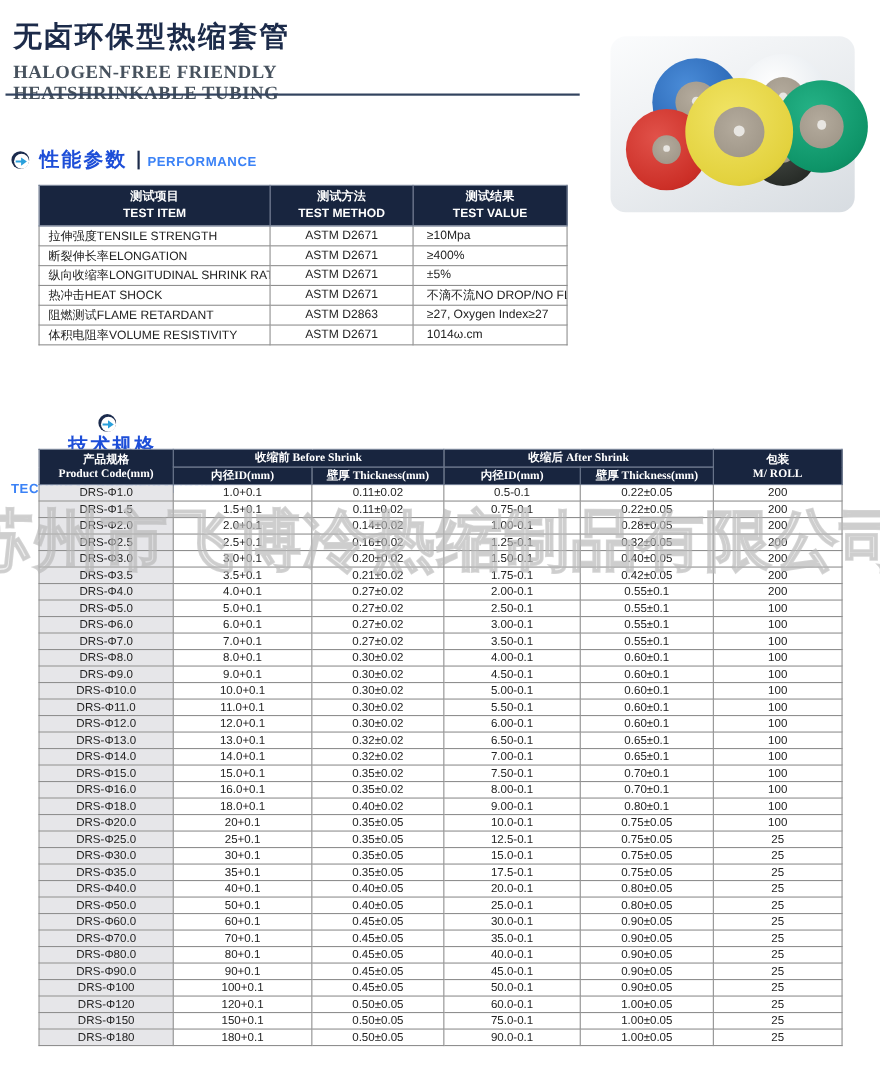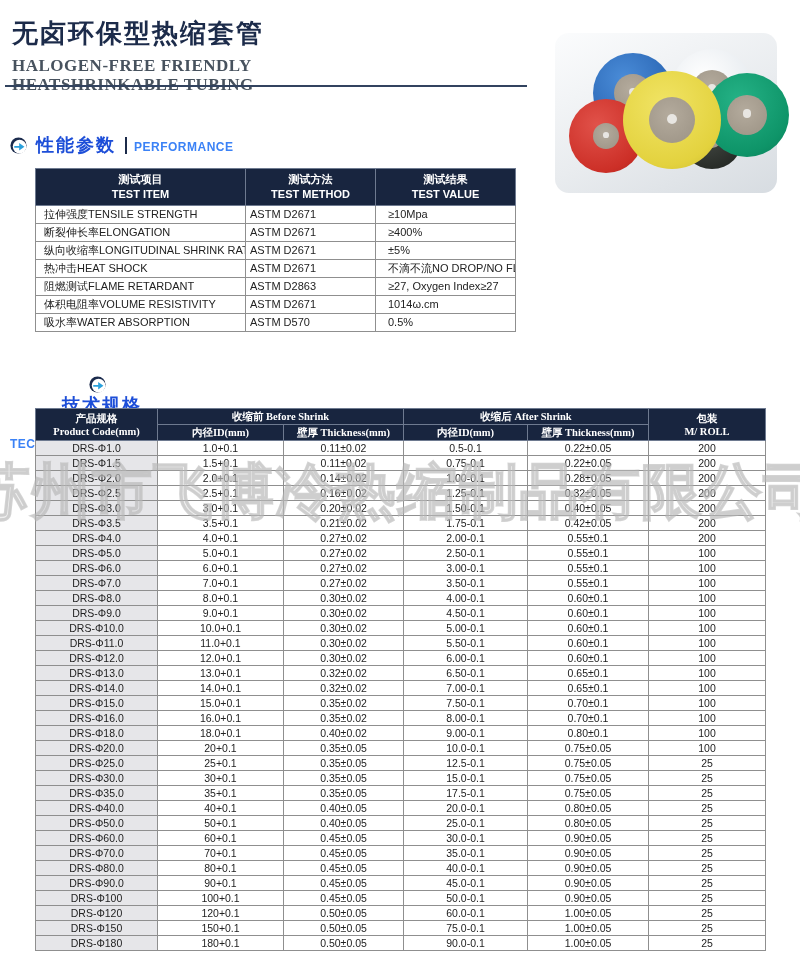--- a/index.html
+++ b/index.html
@@ -34,21 +34,21 @@
 
   
   table { border-collapse:collapse; table-layout:fixed; }
   th { background:#18253f; color:#ffffff; font-weight:bold; border:1px solid #6e7a90; }
   td { border:1px solid #8f8f8f; color:#222; background:#fff; overflow:hidden; white-space:nowrap; }
 
   .perf { position:absolute; left:35px; top:168px; width:480px; }
   .perf th { font-size:11px; line-height:1.35; padding:3px 0; }
   .perf td { font-size:11px; height:18px; padding:1px 4px; }
   .perf td.pc0 { padding-left:8px; }
-  .perf td.pc1 { text-align:left; }
+  .perf td.pc1 { text-align:center; }
   .perf td.pc2 { padding-left:12px;margin-top:24px; }
 
   .specs { position:absolute; left:35px; top:408px; width:730px; }
   .specs th { font-size:10.5px; line-height:1.25; padding:1px 0; height:14px;font-family:Liberation Serif, serif; }
   .specs td { font-size:10.5px; height:15px; padding:0 2px; text-align:center; }
   .specs td.sc0 { background:#e6e6e9; }
 
   
   .wm { position:absolute; left:-30px; top:452px; width:900px; font-size:60px; font-weight:bold;
         white-space:nowrap; color:rgba(205,205,205,0.32); -webkit-text-stroke:1.5px rgba(178,178,178,0.55);
@@ -145,25 +145,20 @@
         </tr>
         <tr>
           <td class="pc0">阻燃测试FLAME RETARDANT</td>
           <td class="pc1">ASTM D2863</td>
           <td class="pc2">≥27, Oxygen Index≥27</td>
         </tr>
         <tr>
           <td class="pc0">体积电阻率VOLUME RESISTIVITY</td>
           <td class="pc1">ASTM D2671</td>
           <td class="pc2">1014ω.cm</td>
-        </tr>
-        <tr>
-          <td class="pc0">吸水率WATER ABSORPTION</td>
-          <td class="pc1">ASTM D570</td>
-          <td class="pc2">0.5%</td>
         </tr>
       </tbody>
   </table>
 
   <div class="sec" style="left:10px; top:376px;flex-direction:column;">
     <svg class="ico" viewBox="0 0 20 20">
       <circle cx="10" cy="10" r="9.5" fill="#1b2b4d"></circle>
       <circle cx="11.3" cy="11.3" r="8" fill="#ffffff"></circle>
       <path d="M5 10.6 L10.8 10.6 L10.8 7.2 L17 11.6 L10.8 16 L10.8 12.6 L5 12.6 Z" fill="#2aa0dc"></path>
     </svg>

